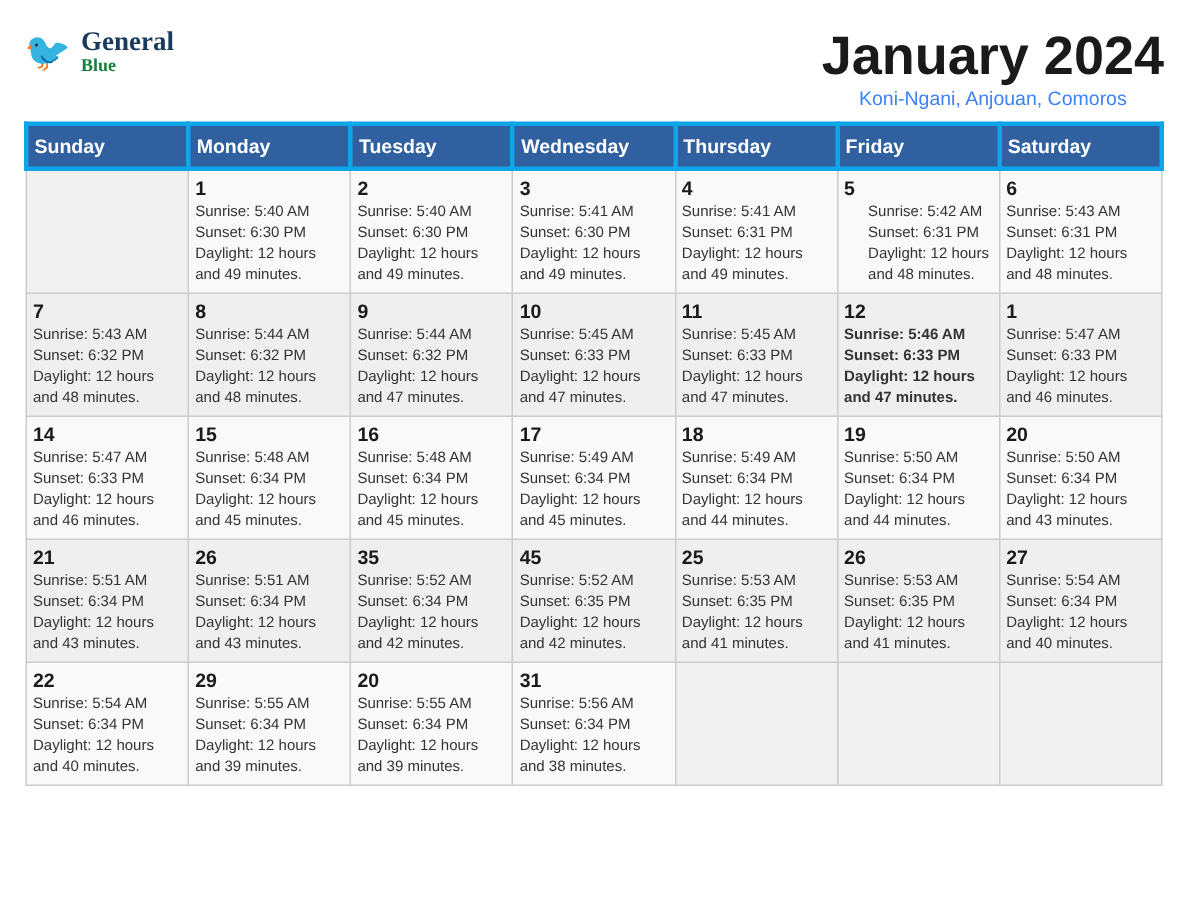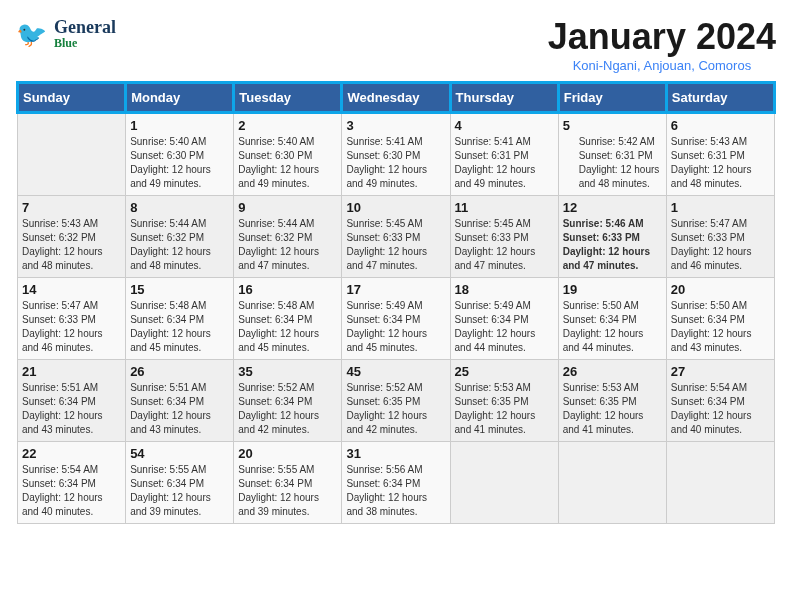--- a/index.html
+++ b/index.html
@@ -329,21 +329,21 @@
       </tr>
       <tr>
         <td>
           <span class="day-number">22</span>
           <div class="day-info" style="white-space: pre-line;">Sunrise: 5:54 AM
 Sunset: 6:34 PM
 Daylight: 12 hours
 and 40 minutes.</div>
         </td>
         <td>
-          <span class="day-number">54</span>
+          <span class="day-number">29</span>
           <div class="day-info" style="white-space: pre-line;">Sunrise: 5:55 AM
 Sunset: 6:34 PM
 Daylight: 12 hours
 and 39 minutes.</div>
         </td>
         <td>
           <span class="day-number">20</span>
           <div class="day-info" style="white-space: pre-line;">Sunrise: 5:55 AM
 Sunset: 6:34 PM
 Daylight: 12 hours

